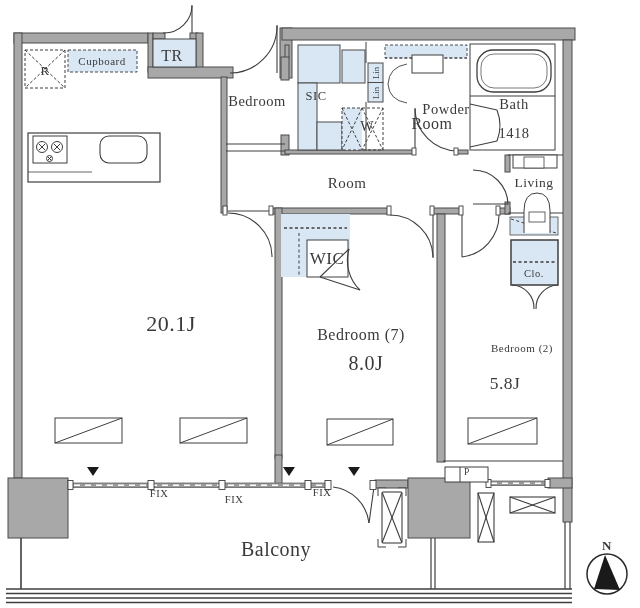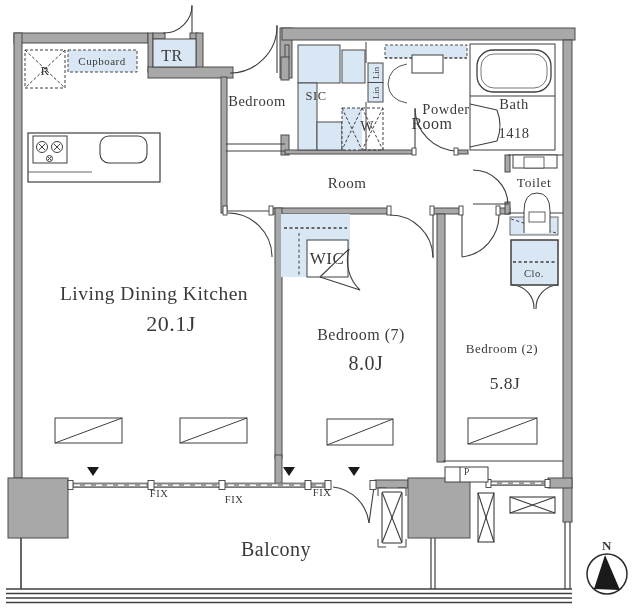--- a/index.html
+++ b/index.html
@@ -252,33 +252,32 @@
       <line x1="6" y1="602.5" x2="572" y2="602.5"></line>
     </g>
   </g>
 
   <g>
     <circle cx="607" cy="574" r="20" fill="#fff" stroke="#2a2a2a" stroke-width="1.5"></circle>
     <polygon points="605,555 620,590 594,589" fill="#1a1a1a"></polygon>
   </g>
 </svg>
 
-<div class="lbl" style="left:154px;top:294px;font-size:19.5px">Living Dining Kitchen</div>
 <div class="lbl" style="left:171px;top:324px;font-size:22px">20.1J</div>
 <div class="lbl" style="left:361px;top:335px;font-size:16px">Bedroom (7)</div>
 <div class="lbl" style="left:366px;top:363px;font-size:20px">8.0J</div>
-<div class="lbl" style="left:502px;top:348px;font-size:13px">Bedroom (2)</div>
+<div class="lbl" style="left:522px;top:348px;font-size:11px">Bedroom (2)</div>
 <div class="lbl" style="left:505px;top:384px;font-size:17.5px">5.8J</div>
 <div class="lbl" style="left:347px;top:183px;font-size:15px">Room</div>
 <div class="lbl" style="left:257px;top:101px;font-size:14.5px">Bedroom</div>
 <div class="lbl" style="left:446px;top:109px;font-size:14.5px">Powder</div>
 <div class="lbl" style="left:432px;top:124px;font-size:16px">Room</div>
 <div class="lbl" style="left:514px;top:104px;font-size:14.5px">Bath</div>
 <div class="lbl" style="left:514px;top:133px;font-size:14.5px">1418</div>
-<div class="lbl" style="left:534px;top:183px;font-size:13.5px">Toilet</div>
+<div class="lbl" style="left:534px;top:183px;font-size:13.5px">Living</div>
 <div class="lbl" style="left:276px;top:549px;font-size:20px">Balcony</div>
 <div class="lbl" style="left:316px;top:96px;font-size:12.5px">SIC</div>
 <div class="lbl" style="left:327px;top:258px;font-size:17px">WIC</div>
 <div class="lbl" style="left:534px;top:274px;font-size:10.5px">Clo.</div>
 <div class="lbl" style="left:102px;top:61px;font-size:11px">Cupboard</div>
 <div class="lbl" style="left:172px;top:56px;font-size:16px">TR</div>
 <div class="lbl" style="left:45px;top:70px;font-size:13px">R</div>
 <div class="lbl" style="left:367px;top:127px;font-size:14px">W</div>
 <div class="lbl vert" style="left:375.5px;top:72.5px;font-size:8.5px">Lin</div>
 <div class="lbl vert" style="left:375.5px;top:92.5px;font-size:8.5px">Lin</div>

